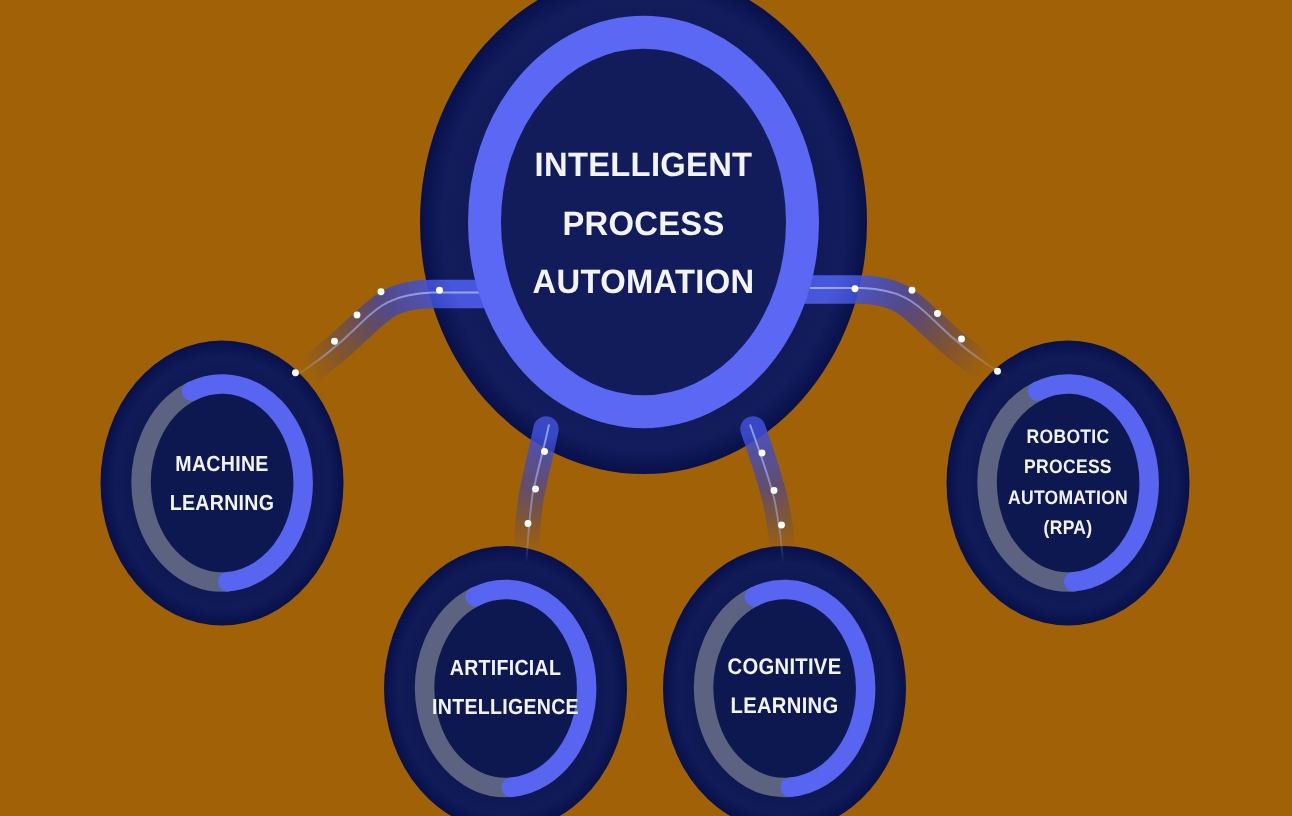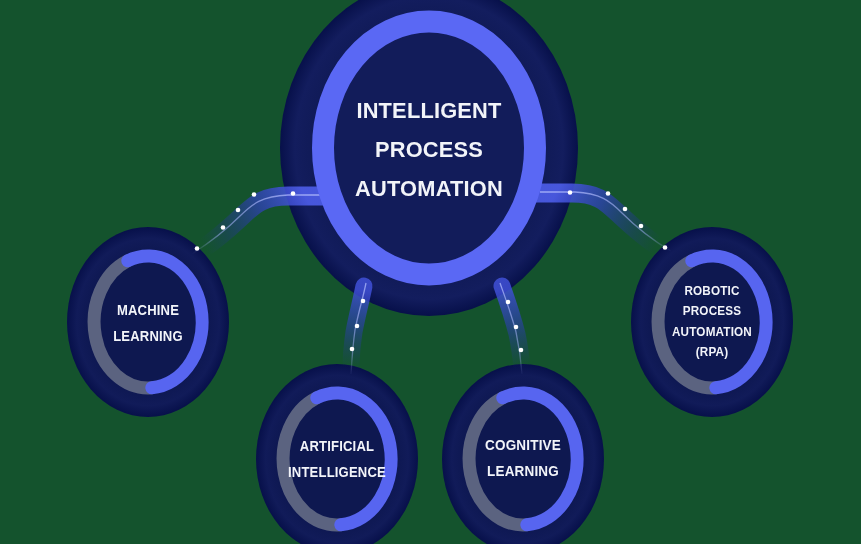--- a/index.html
+++ b/index.html
@@ -1,18 +1,18 @@
 <!DOCTYPE html>
 <html><head>
 <meta charset="utf-8">
 <style>
   html,body{margin:0;padding:0;background:#07104A;}
   .stage{
     position:relative;width:861px;height:544px;overflow:hidden;
-    background:#14532d;font-family:"Liberation Sans",sans-serif;
+    background:#a16207;font-family:"Liberation Sans",sans-serif;
   }
   .stage svg{position:absolute;left:0;top:0;}
   .label{
     position:absolute;color:#F2F4F9;font-weight:bold;text-align:center;
     transform:translate(-50%,-50%) scaleX(0.9);letter-spacing:.2px;z-index:5;
   }
   .label span{display:block;white-space:nowrap;}
   .label-center{font-size:22.5px;line-height:39px;transform:translate(-50%,-50%) scaleX(0.97);}
   .label-ml{left:148px;top:323px;font-size:14.5px;line-height:26px;}
   .label-ai{left:337px;top:459px;font-size:14.5px;line-height:26px;}

